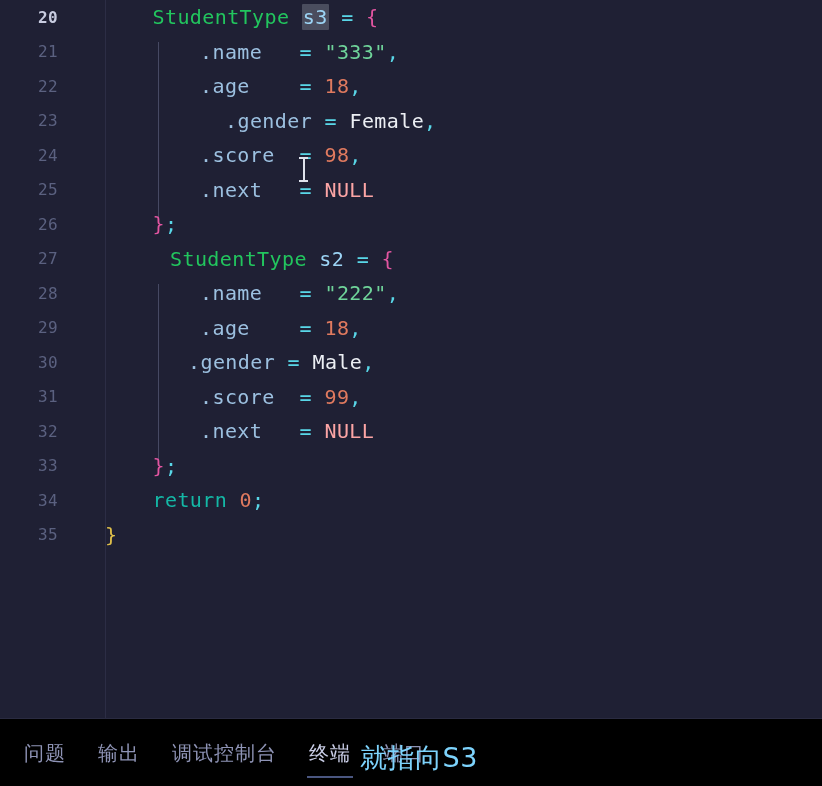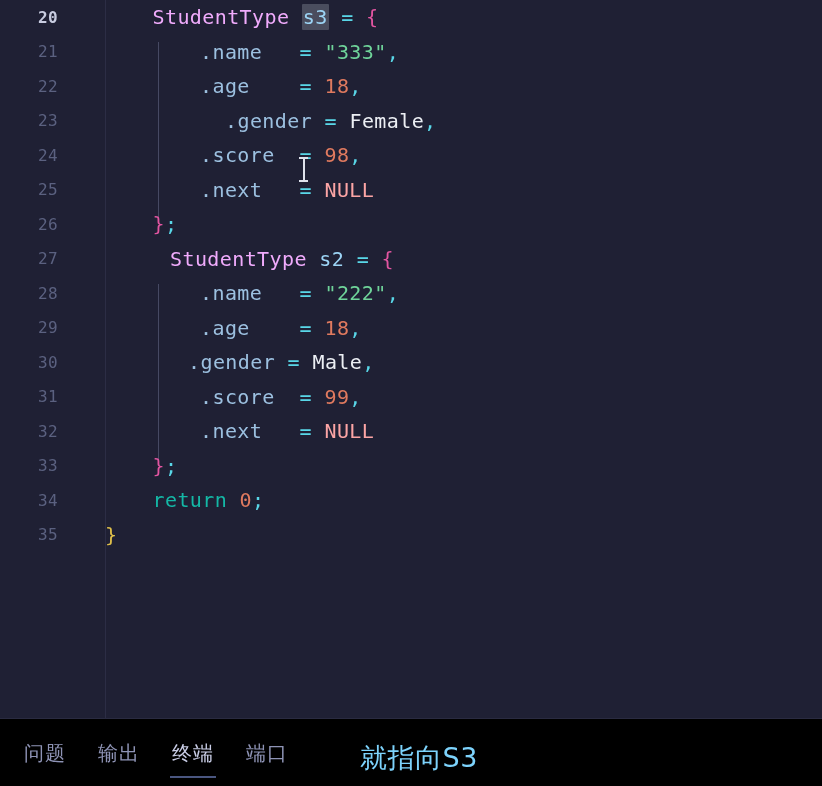--- a/index.html
+++ b/index.html
@@ -60,21 +60,21 @@
   
   .indent-guide {
     position: absolute;
     width: 1px;
     background: #464963;
   }
   #ig1 { left: 158px; top: 42px;  height: 176px; }
   #ig2 { left: 158px; top: 284px; height: 176px; }
 
   
-  .t-type   { color: #f0abfc; }
+  .t-type   { color: #22c55e; }
   .t-var    { color: #9cd4f5; }
   .t-op     { color: #59d7e8; }
   .t-brace  { color: #e255a1; }
   .t-prop   { color: #9cc0e0; }
   .t-str    { color: #6fd49a; }
   .t-num    { color: #e07a5f; }
   .t-enum   { color: #eceff4; }
   .t-macro  { color: #fca5a5; }
   .t-kw     { color: #14b8a6; }
   .t-fbrace { color: #e0c04a; }
@@ -189,20 +189,23 @@
 </div>
 
 <div id="panel">
   <div id="panel-tabs">
       <div class="ptab">
         <span>问题</span>
       </div>
       <div class="ptab">
         <span>输出</span>
       </div>
+      <div class="ptab">
+        <span>调试控制台</span>
+      </div>
       <div class="ptab active">
         <span>终端</span>
       </div>
       <div class="ptab">
         <span>端口</span>
       </div>
     </div>
 </div>
 
 <div id="annotation">就指向S3</div>

